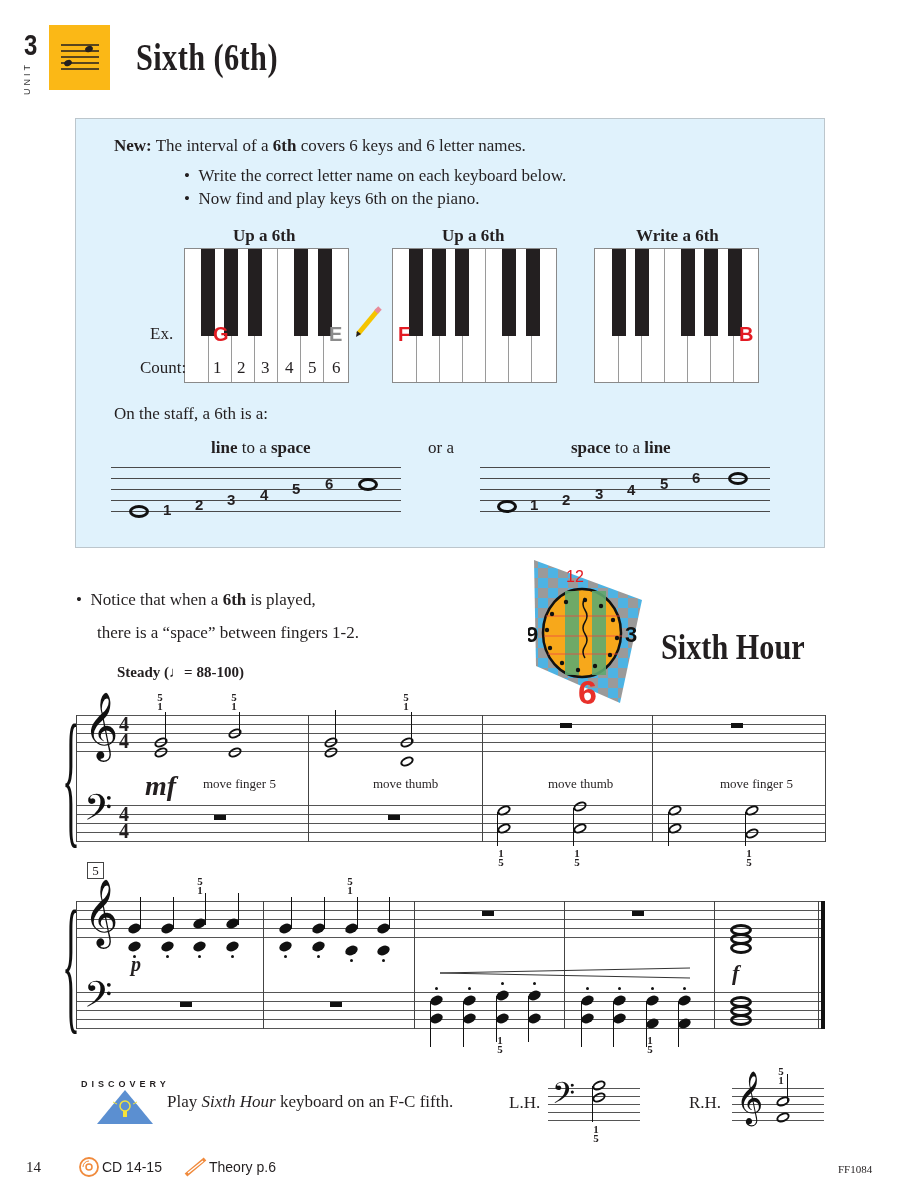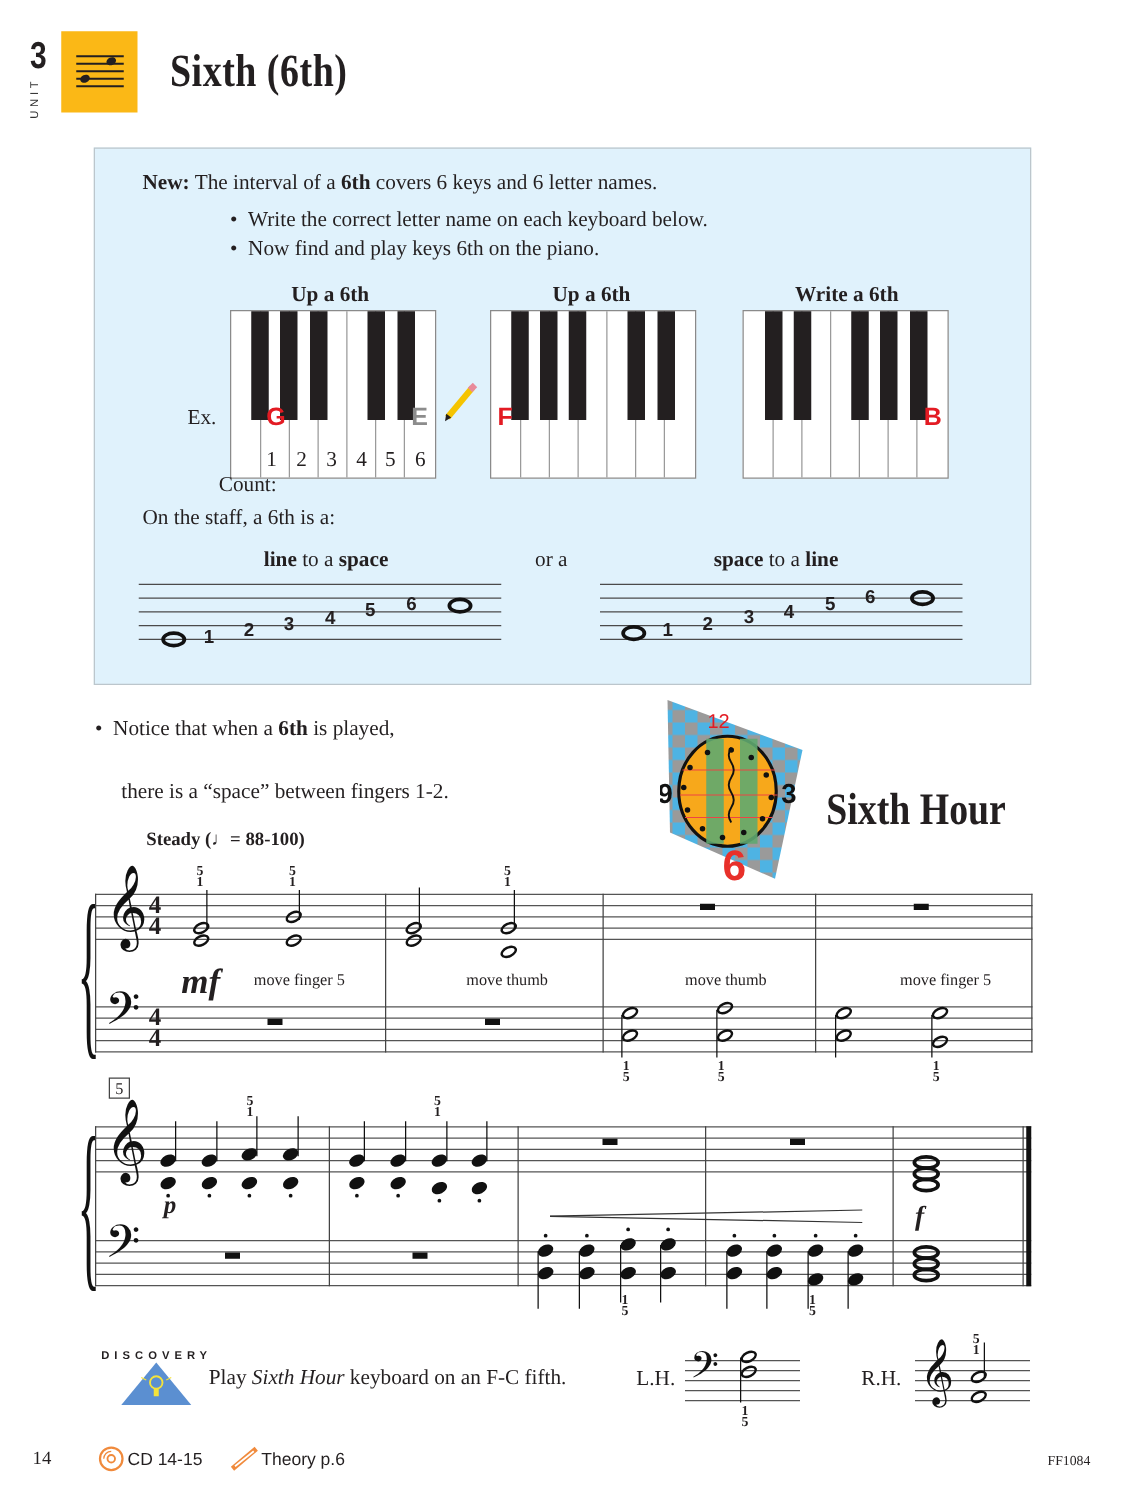--- a/index.html
+++ b/index.html
@@ -112,21 +112,21 @@
     <div class="wk" style="left:92px;width:24px;"></div>
     <div class="wk" style="left:115px;width:24px;"></div>
   <div class="bk" style="left:17px;"></div>
     <div class="bk" style="left:40px;"></div>
     <div class="bk" style="left:86px;"></div>
     <div class="bk" style="left:109px;"></div>
     <div class="bk" style="left:133px;"></div>
   <span class="keylabel" style="left:144px;top:74px;color:#e31b23;">B</span>
 </div>
 
-<div class="abs t17" style="left:175px;top:358px;margin-top:20px;">Count:</div>
+<div class="abs t17" style="left:140px;top:358px;">Count:</div>
 <div class="abs t17" style="left:213px;top:358px;">1</div>
 <div class="abs t17" style="left:237px;top:358px;">2</div>
 <div class="abs t17" style="left:261px;top:358px;">3</div>
 <div class="abs t17" style="left:285px;top:358px;">4</div>
 <div class="abs t17" style="left:308px;top:358px;">5</div>
 <div class="abs t17" style="left:332px;top:358px;">6</div>
 
 <div class="abs t17" style="left:114px;top:404px;">On the staff, a 6th is a:</div>
 <div class="abs t17" style="left:211px;top:438px;">
   <b>line</b> <span>to a</span> <b>space</b>
@@ -161,21 +161,21 @@
   <div class="whole" style="left:497px;top:500px;"></div>
   <div class="whole" style="left:728px;top:472px;"></div>
   <span class="num" style="left:530px;top:496px;">1</span>
   <span class="num" style="left:562px;top:491px;">2</span>
   <span class="num" style="left:595px;top:485px;">3</span>
   <span class="num" style="left:627px;top:481px;">4</span>
   <span class="num" style="left:660px;top:475px;">5</span>
   <span class="num" style="left:692px;top:469px;">6</span>
 </div>
 
-<div class="abs t17" style="left:76px;top:573px;">
+<div class="abs t17" style="left:76px;top:590px;">
   •&nbsp;&nbsp;<span>Notice that when a</span> <b>6th</b> <span>is played,</span>
 </div>
 <div class="abs t17" style="left:97px;top:623px;">there is a “space” between fingers 1-2.</div>
 
 <svg class="abs" style="left:528px;top:558px;" width="120" height="150">
   <defs>
     <pattern id="chk" width="20" height="20" patternUnits="userSpaceOnUse">
       <rect width="20" height="20" fill="#4eb3e3"></rect>
       <rect width="10" height="10" fill="#9a9a9a"></rect>
       <rect x="10" y="10" width="10" height="10" fill="#9a9a9a"></rect>

